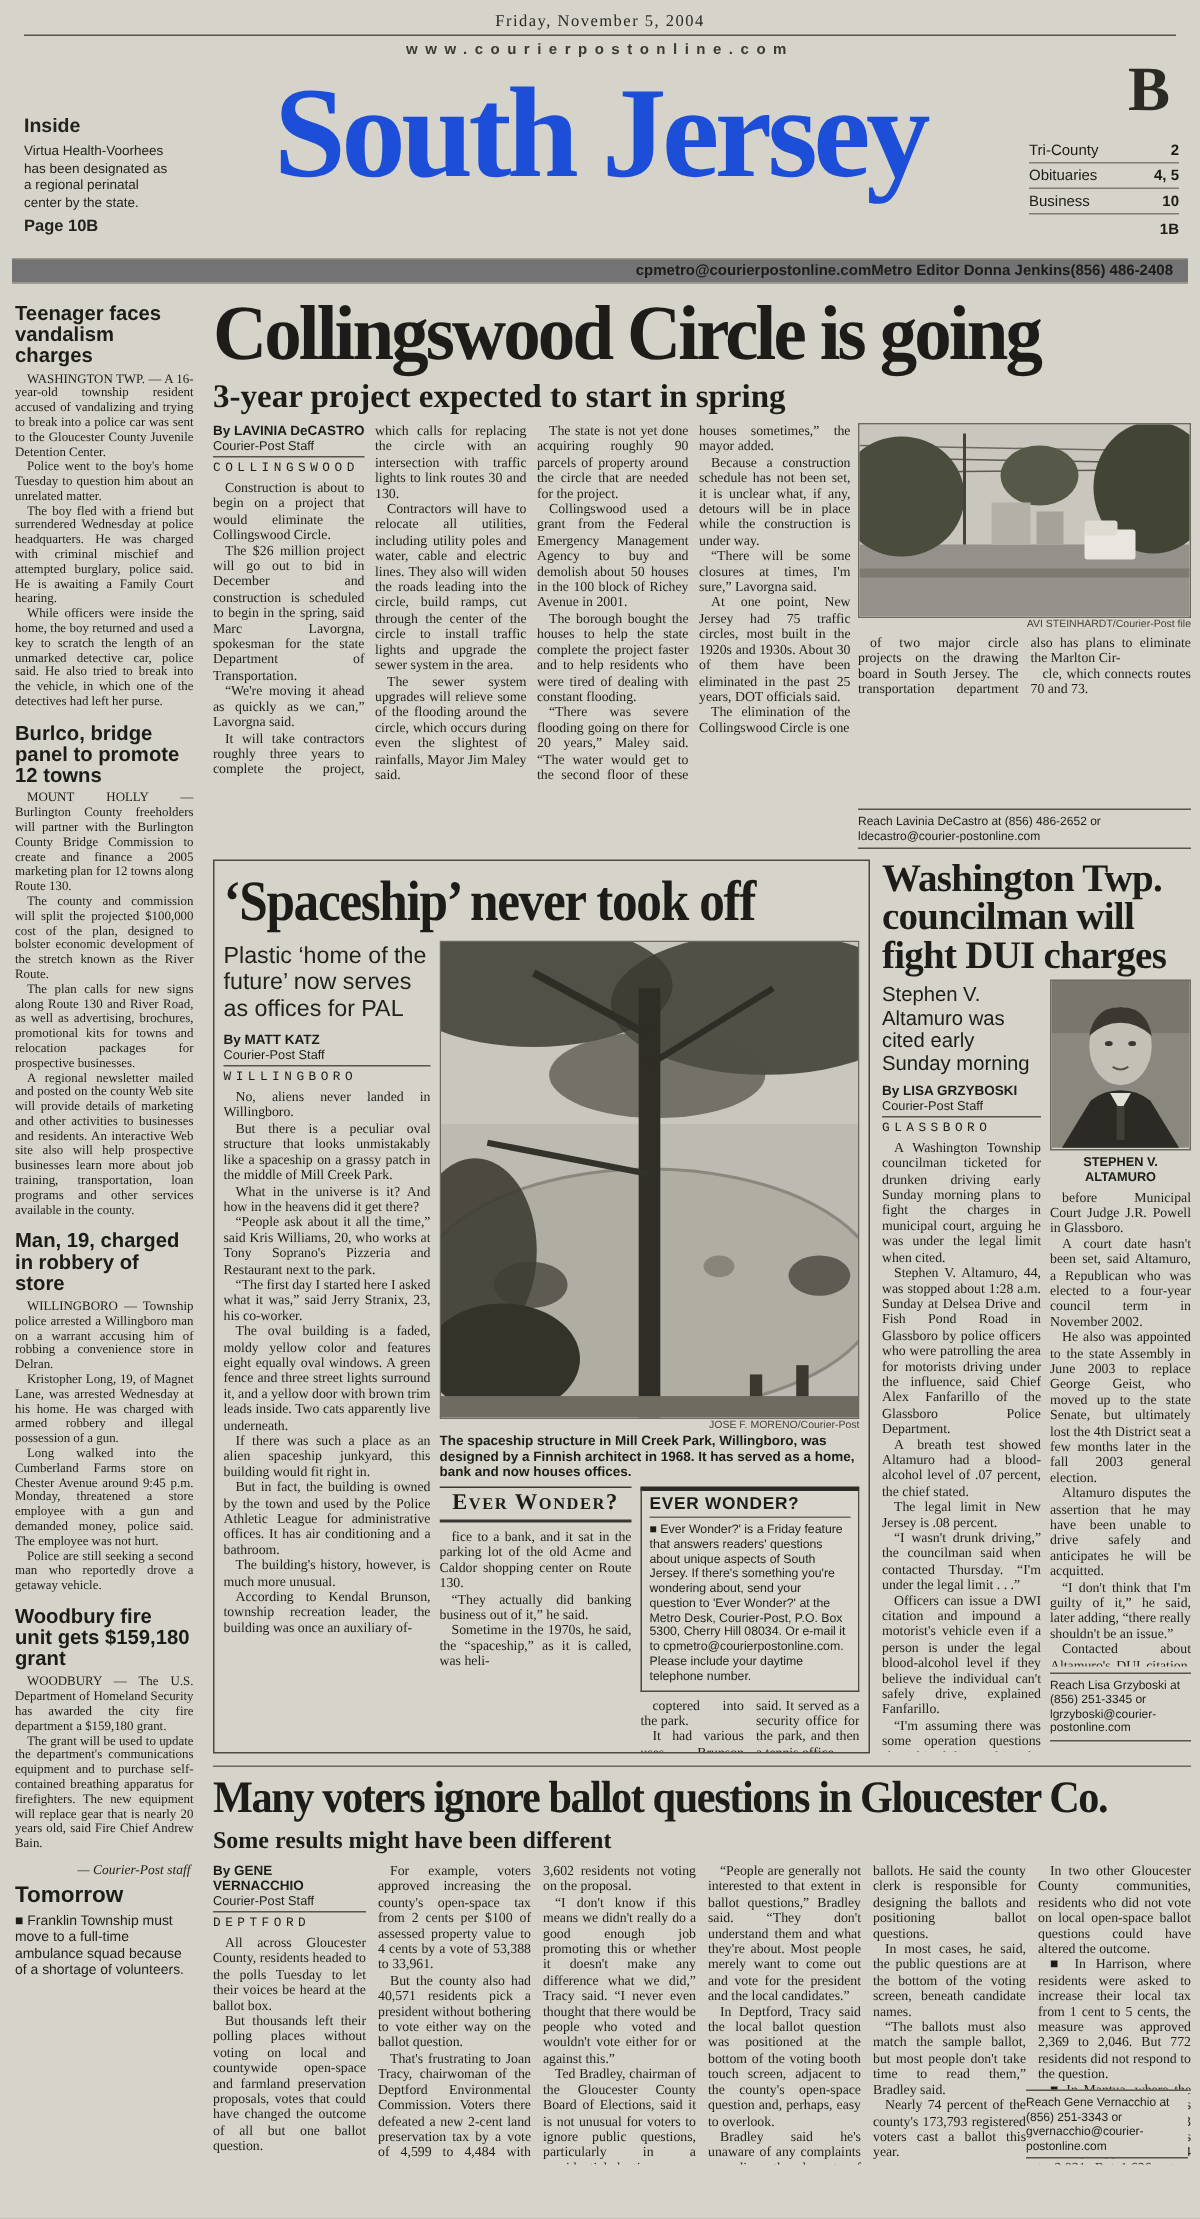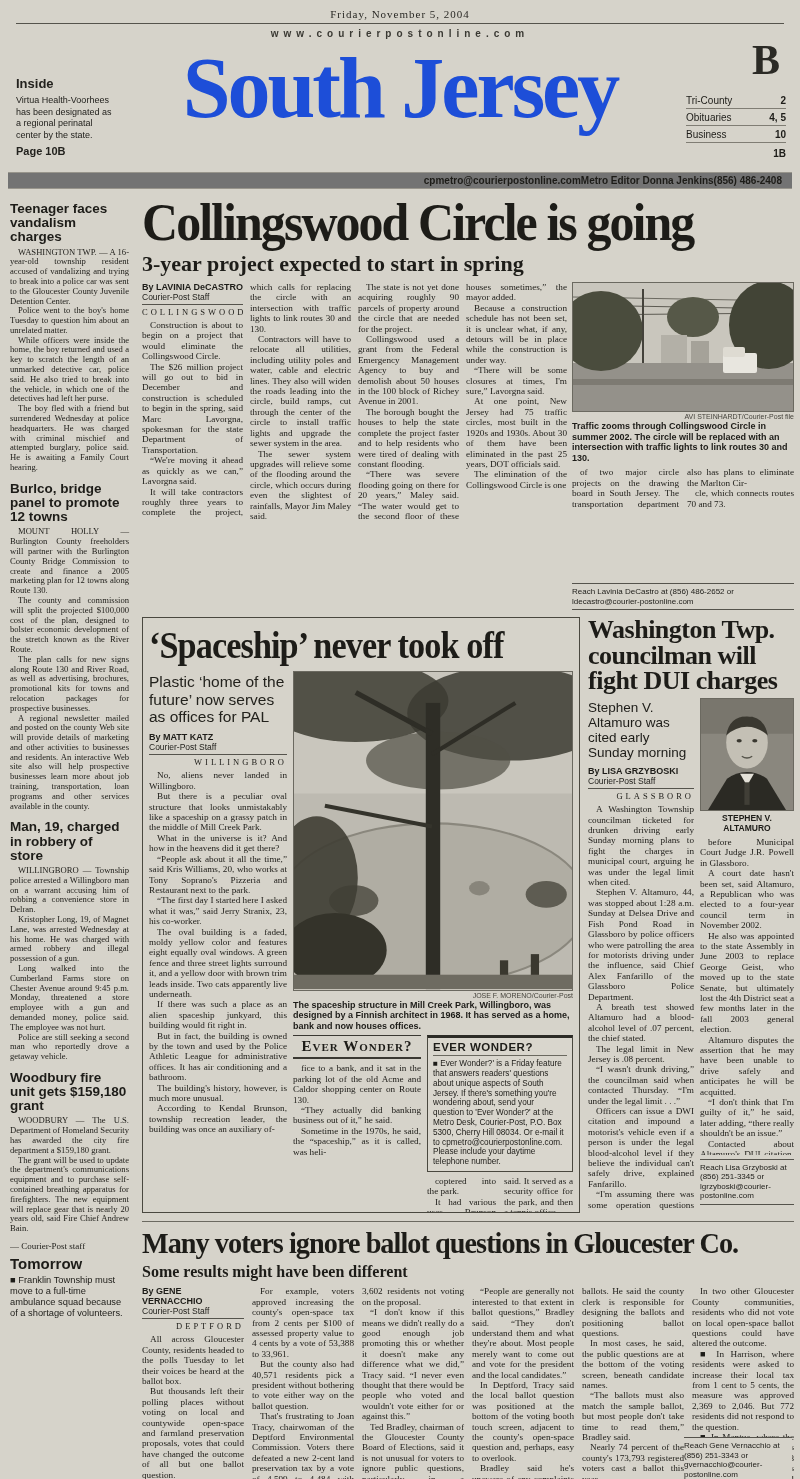--- a/index.html
+++ b/index.html
@@ -25,28 +25,28 @@
   .contact-bar{margin:6px 8px 0;background:#737373;border-top:1px solid #98958c;border-bottom:1px solid #98958c;
                display:flex;justify-content:flex-end;align-items:center;
                font-family:"Liberation Sans",sans-serif;font-weight:bold;font-size:10px;padding:2px 10px;}
   
   .content-row{display:flex;padding:4px 6px 0 10px;}
   .rail{width:132px;padding-right:6px;height:1216px;overflow:hidden;}
   .main{flex:1;padding-left:7px;}
   
   .brief h3{font-family:"Liberation Sans",sans-serif;font-size:13.5px;line-height:1.05;margin:9px 0 3px;}
   .para{font-size:8.6px;line-height:9.8px;text-align:justify;text-indent:8px;margin:0;}
-  .staff-credit{font-size:9px;margin:7px 2px 4px 0;}
+  .staff-credit{font-style:italic;font-size:9px;text-align:right;margin:7px 2px 4px 0;}
   .tomorrow h3{font-family:"Liberation Sans",sans-serif;font-size:15px;margin:4px 0 3px;}
   .tomorrow .para{font-family:"Liberation Sans",sans-serif;font-size:9.3px;line-height:11px;text-indent:0;text-align:left;}
   
   .byline-block{font-family:"Liberation Sans",sans-serif;margin-bottom:3px;break-inside:avoid;}
   .byline{font-weight:bold;font-size:9px;}
   .affil{font-size:8.5px;border-bottom:1px solid #55534c;padding-bottom:2px;}
-  .dateline{font-family:Liberation Serif, serif;font-size:8.5px;letter-spacing:3px;margin:2px 0 2px;text-align:right;}
+  .dateline{font-family:Liberation Mono, monospace;font-size:8.5px;letter-spacing:3px;margin:2px 0 2px;}
   .body-cols p,.flowtext p{font-size:9.2px;line-height:10.4px;}
   .photo-credit{font-family:"Liberation Sans",sans-serif;font-size:7px;text-align:right;color:#44423b;margin-top:1px;}
   .photo-caption{font-family:"Liberation Sans",sans-serif;font-weight:bold;font-size:9px;line-height:10.6px;margin:1px 0 4px;}
   .tagline{font-family:"Liberation Sans",sans-serif;font-size:8px;line-height:9.5px;border-top:1px solid #55534c;
            border-bottom:1px solid #55534c;padding:3px 0;margin-top:4px;break-inside:avoid;}
   
   .colls-head{font-size:52px;font-weight:bold;letter-spacing:-2px;line-height:1;margin:4px 0 2px;
               transform:scaleX(0.96);transform-origin:left;white-space:nowrap;}
   .colls-sub{font-size:22px;font-weight:bold;margin:2px 0 5px;}
   .story-row{display:flex;}
@@ -133,22 +133,22 @@
   </div>
 
   <div class="content-row">
 
     <aside class="rail">
       <section class="brief">
         <h3>Teenager faces vandalism charges</h3>
         <div>
             <p class="para">WASHINGTON TWP. — A 16-year-old township resident accused of vandalizing and trying to break into a police car was sent to the Gloucester County Juvenile Detention Center.</p>
             <p class="para">Police went to the boy's home Tuesday to question him about an unrelated matter.</p>
+            <p class="para">The boy fled with a friend but surrendered Wednesday at police headquarters. He was charged with criminal mischief and attempted burglary, police said. He is awaiting a Family Court hearing.</p>
             <p class="para">While officers were inside the home, the boy returned and used a key to scratch the length of an unmarked detective car, police said. He also tried to break into the vehicle, in which one of the detectives had left her purse.</p>
-            <p class="para">The boy fled with a friend but surrendered Wednesday at police headquarters. He was charged with criminal mischief and attempted burglary, police said. He is awaiting a Family Court hearing.</p>
           </div>
       </section>
       <section class="brief">
         <h3>Burlco, bridge panel to promote 12 towns</h3>
         <div>
             <p class="para">MOUNT HOLLY — Burlington County freeholders will partner with the Burlington County Bridge Commission to create and finance a 2005 marketing plan for 12 towns along Route 130.</p>
             <p class="para">The county and commission will split the projected $100,000 cost of the plan, designed to bolster economic development of the stretch known as the River Route.</p>
             <p class="para">The plan calls for new signs along Route 130 and River Road, as well as advertising, brochures, promotional kits for towns and relocation packages for prospective businesses.</p>
             <p class="para">A regional newsletter mailed and posted on the county Web site will provide details of marketing and other activities to businesses and residents. An interactive Web site also will help prospective businesses learn more about job training, transportation, loan programs and other services available in the county.</p>
           </div>
@@ -216,21 +216,20 @@
                 <ellipse cx="120" cy="34" rx="26" ry="20" fill="#565848"></ellipse>
                 <rect x="88" y="52" width="26" height="28" fill="#b3b0a7"></rect>
                 <rect x="118" y="58" width="18" height="22" fill="#a5a299"></rect>
                 <rect x="150" y="70" width="34" height="20" rx="2" fill="#e8e6df"></rect>
                 <rect x="150" y="64" width="22" height="10" rx="2" fill="#dedbd2"></rect>
                 <line x1="70" y1="6" x2="70" y2="80" stroke="#44423b" stroke-width="2"></line>
                 <rect x="0" y="96" width="220" height="6" fill="#7d7a72"></rect>
               </svg>
             </div>
             <div class="photo-credit">AVI STEINHARDT/Courier-Post file</div>
-            <div class="photo-caption">Traffic zooms through Collingswood Circle in summer 2002. The circle will be replaced with an intersection with traffic lights to link routes 30 and 130.</div>
             <div class="cols2 flowtext">
                 <p class="para">of two major circle projects on the drawing board in South Jersey. The transportation department also has plans to eliminate the Marlton Cir-</p>
                 <p class="para">cle, which connects routes 70 and 73.</p>
               </div>
             <div class="tagline">Reach Lavinia DeCastro at (856) 486-2652 or ldecastro@courier-postonline.com</div>
           </div>
         </div>
       </section>
 
       <div class="mid-row">

